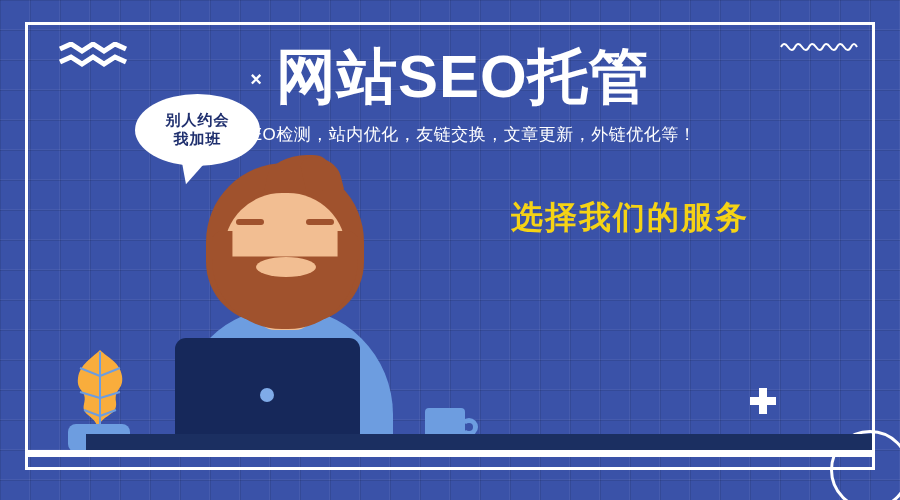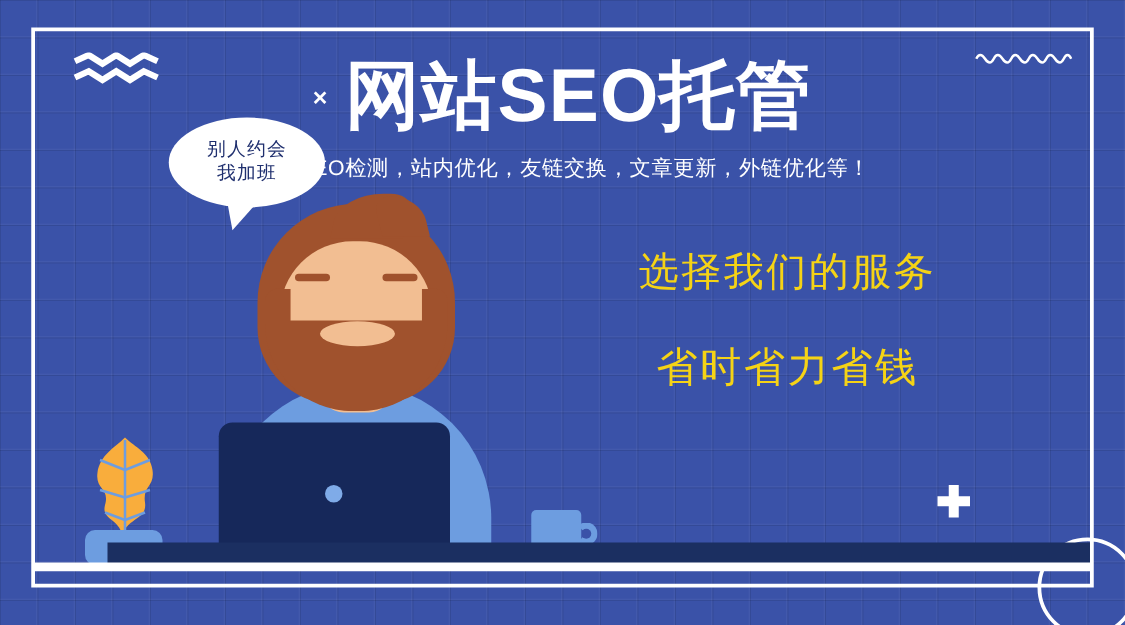--- a/index.html
+++ b/index.html
@@ -87,36 +87,36 @@
     color:#ffffff; font-size:17px; font-weight:400;
     letter-spacing:0.5px; white-space:nowrap;
   }
 
   
   #pitch {
     position:absolute; left:430px; top:196px; width:400px;
     text-align:center;
   }
   .pitch-line {
-    color:#f5d315; font-weight:400; white-space:nowrap;
+    color:#f5d315; font-weight:700; white-space:nowrap;
   }
   .pitch-line.l1 { font-size:32px; letter-spacing:2px; }
   .pitch-line.l2 { font-size:33px; letter-spacing:1px; margin-top:30px; }
   .pitch-line.l3 { font-size:33px; letter-spacing:2px; margin-top:32px; }
 
   
   #bubble {
     position:absolute; left:135px; top:94px;
     width:125px; height:72px;
     background:#ffffff; border-radius:50%;
     display:flex; flex-direction:column;
     align-items:center; justify-content:center;
     line-height:1.25;
   }
-  .bubble-line { color:#1f2f6e; font-size:15px; font-weight:400; letter-spacing:1px; }
+  .bubble-line { color:#1f2f6e; font-size:15px; font-weight:700; letter-spacing:1px; }
   #bubble-tail {
     position:absolute; left:178px; top:155px;
     width:0;height:0;
     border-left:10px solid transparent;
     border-right:20px solid transparent;
     border-top:30px solid #ffffff;
     transform:rotate(8deg);
   }
 
   
@@ -256,21 +256,20 @@
   <div id="header-block">
     <div id="title-row">
       <span id="title-x">×</span>
       <span id="main-title">网站SEO托管</span>
     </div>
     <div id="subtitle">含：SEO检测，站内优化，友链交换，文章更新，外链优化等！</div>
   </div>
 
   <div id="pitch">
     <div class="pitch-line l1">选择我们的服务</div>
-    <div class="pitch-line l3">省时省力省钱</div>
   </div>
 
   <div id="bubble-tail"></div>
   <div id="bubble">
     <span class="bubble-line">别人约会</span>
     <span class="bubble-line">我加班</span>
   </div>
 
   <div id="person">
     <div id="shirt"></div>

